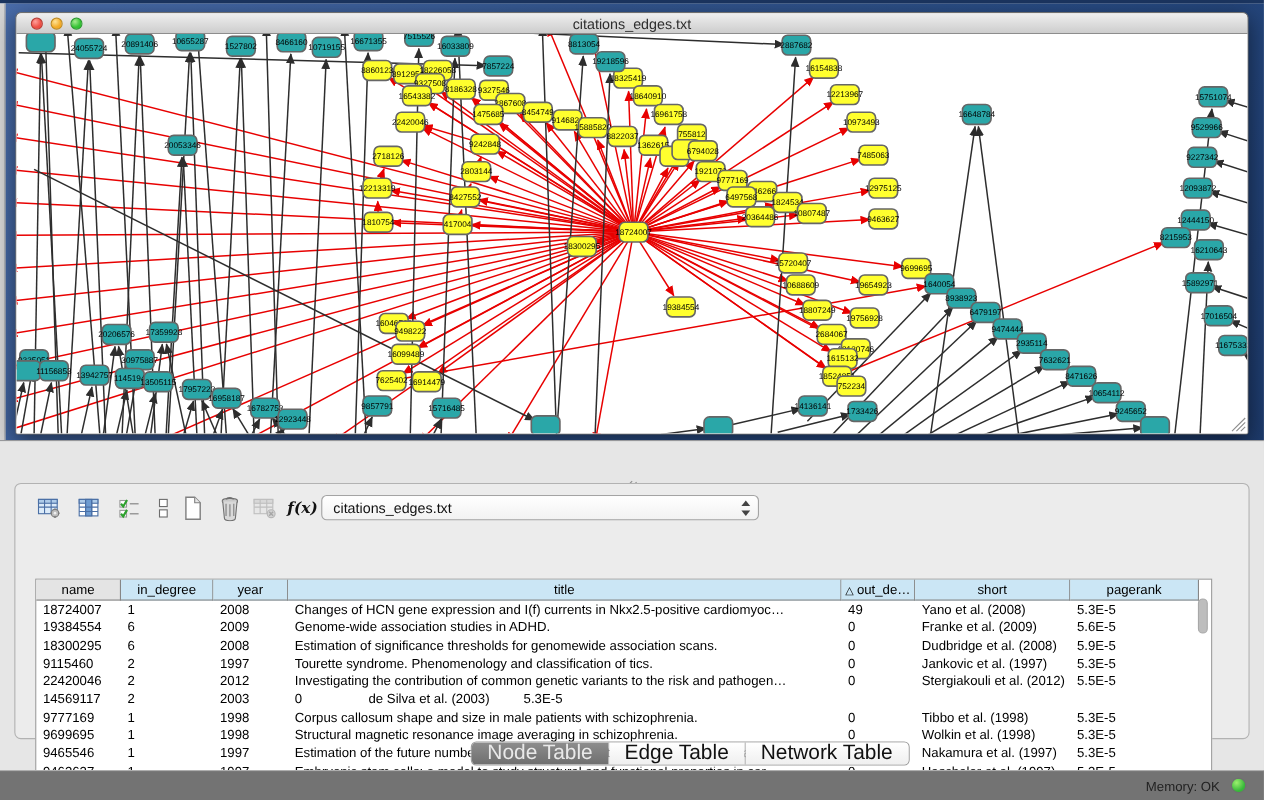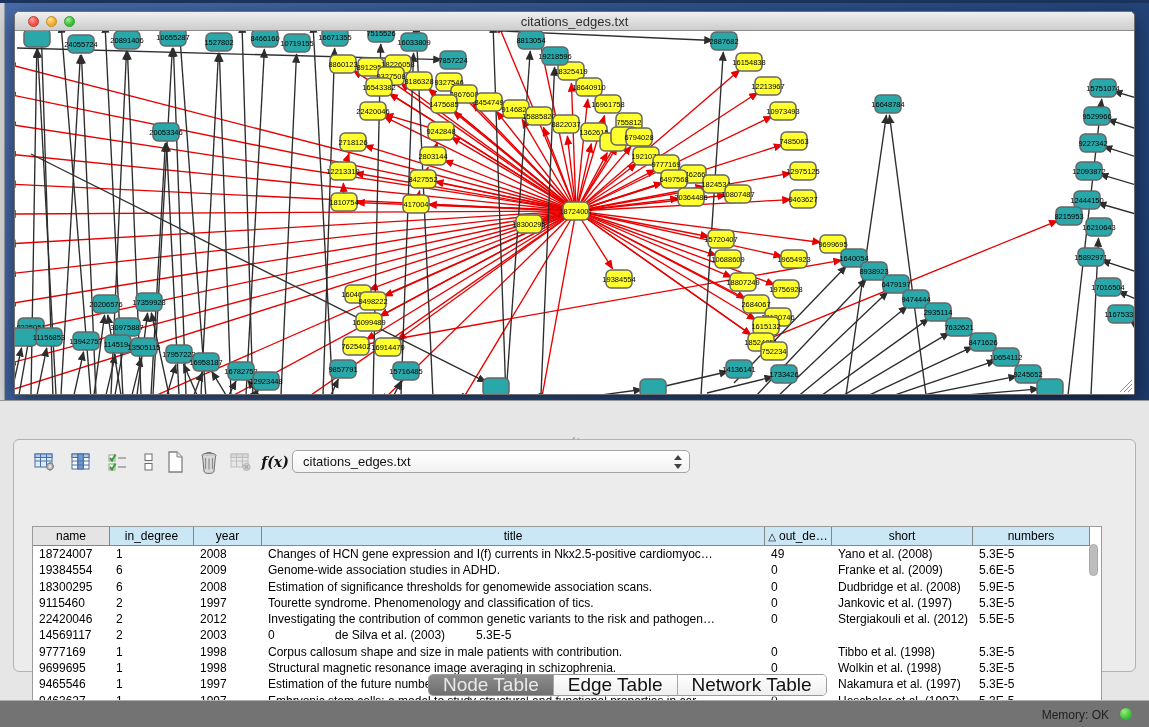--- a/index.html
+++ b/index.html
@@ -841,21 +841,21 @@
         </div>
 
       <div class="datatable">
         <div class="thead" id="thead">
             <div class="th plain" style="width: 77px;">name</div>
             <div class="th" style="width: 84px;">in_degree</div>
             <div class="th" style="width: 68px;">year</div>
             <div class="th" style="width: 503px;">title</div>
             <div class="th" style="width: 67px;"><span class="sorttri">△</span>out_de…</div>
             <div class="th" style="width: 141px;">short</div>
-            <div class="th" style="width: 117px;">numbers</div>
+            <div class="th" style="width: 117px;">pagerank</div>
           </div>
         <div class="tbody" id="tbody">
             <div class="tr">
               <div class="td" style="width: 77px;">18724007</div>
               <div class="td" style="width: 84px;">1</div>
               <div class="td" style="width: 68px;">2008</div>
               <div class="td" style="width: 503px;">Changes of HCN gene expression and I(f) currents in Nkx2.5-positive cardiomyoc…</div>
               <div class="td" style="width: 67px;">49</div>
               <div class="td" style="width: 141px;">Yano et al. (2008)</div>
               <div class="td" style="width: 117px;">5.3E-5</div>
@@ -901,21 +901,21 @@
               <div class="td" style="width: 84px;">2</div>
               <div class="td" style="width: 68px;">2003</div>
               <div class="td" style="width: 67px;">0</div>
               <div class="td" style="width: 141px;">de Silva et al. (2003)</div>
               <div class="td" style="width: 117px;">5.3E-5</div>
             </div>
             <div class="tr">
               <div class="td" style="width: 77px;">9777169</div>
               <div class="td" style="width: 84px;">1</div>
               <div class="td" style="width: 68px;">1998</div>
-              <div class="td" style="width: 503px;">Corpus callosum shape and size in male patients with contribution.</div>
+              <div class="td" style="width: 503px;">Corpus callosum shape and size in male patients with schizophrenia.</div>
               <div class="td" style="width: 67px;">0</div>
               <div class="td" style="width: 141px;">Tibbo et al. (1998)</div>
               <div class="td" style="width: 117px;">5.3E-5</div>
             </div>
             <div class="tr">
               <div class="td" style="width: 77px;">9699695</div>
               <div class="td" style="width: 84px;">1</div>
               <div class="td" style="width: 68px;">1998</div>
               <div class="td" style="width: 503px;">Structural magnetic resonance image averaging in schizophrenia.</div>
               <div class="td" style="width: 67px;">0</div>

